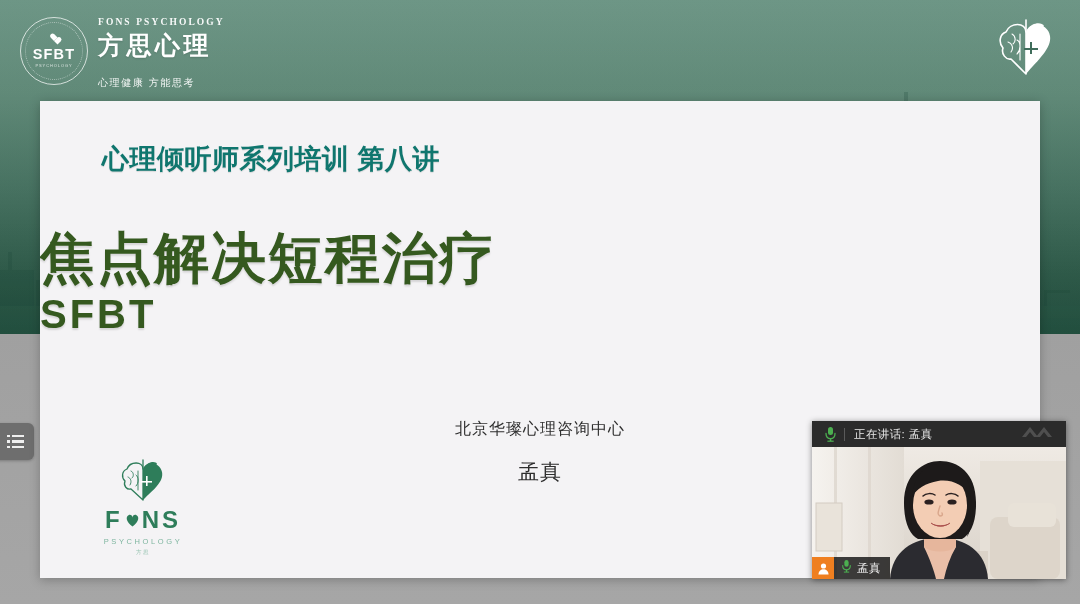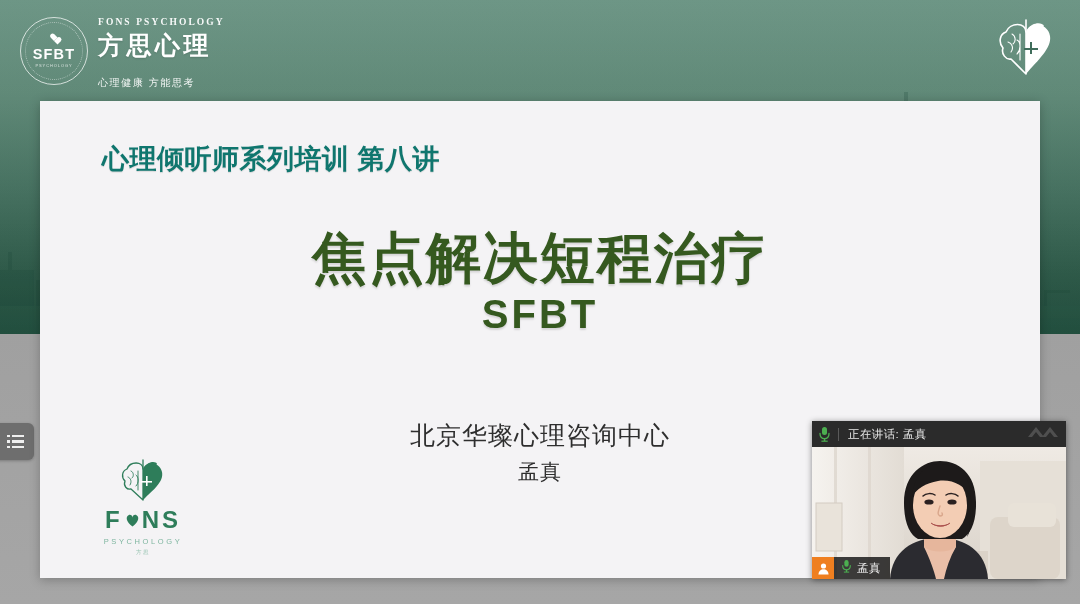--- a/index.html
+++ b/index.html
@@ -45,26 +45,26 @@
   .bw-tag{color:rgba(255,255,255,.92);font-size:10px;letter-spacing:1.6px;margin-top:20px;}
 
   
   .brand-right{position:absolute;right:18px;top:10px;width:72px;height:76px;}
 
   
   .slide{position:absolute;left:40px;top:101px;width:1000px;height:477px;
     background:#f4f3f5;box-shadow:0 2px 10px rgba(0,0,0,.25);overflow:hidden;}
   .slide-kicker{position:absolute;left:62px;top:40px;font-size:27px;font-weight:700;color:#0f766e;
     letter-spacing:.5px;text-shadow:0 1px 1px rgba(0,0,0,.12);}
-  .slide-title{position:absolute;left:0;right:0;top:125px;text-align:center;color:#35591f;
+  .slide-title{position:absolute;left:0;right:0;top:125px;color:#35591f;
     font-size:55px;font-weight:800;letter-spacing:2px;line-height:1.18;
     text-shadow:0 2px 2px rgba(0,0,0,.13);}
   .slide-title .en{display:block;font-size:40px;letter-spacing:3px;}
   .slide-sub1{position:absolute;left:0;right:0;top:318px;text-align:center;color:#2e2e2e;
-    font-size:25px;letter-spacing:1px;}
+    font-size:16px;letter-spacing:1px;}
   .slide-sub2{position:absolute;left:0;right:0;top:357px;text-align:center;color:#2e2e2e;
     font-size:21px;letter-spacing:1px;}
 
   .slide-logo{position:absolute;left:48px;bottom:22px;width:110px;display:flex;
     flex-direction:column;align-items:center;}
   .sl-fons{color:#2e7d5a;font-size:24px;font-weight:700;letter-spacing:3px;line-height:1;margin-top:5px;
     display:flex;align-items:center;}
   .sl-psy{color:#7fb6a0;font-size:7.5px;letter-spacing:2.6px;margin-top:5px;}
   .sl-cn{color:#9cc6b5;font-size:5.5px;letter-spacing:1.6px;margin-top:3px;}
 
@@ -74,21 +74,21 @@
     box-shadow:0 1px 3px rgba(0,0,0,.25);}
   .side-btn .lst{width:17px;display:flex;flex-direction:column;gap:3px;margin-left:5px;}
   .side-btn .row{display:flex;align-items:center;gap:2.5px;}
   .side-btn .dot{width:2.5px;height:2.5px;background:#efefef;}
   .side-btn .bar{height:2.5px;background:#efefef;}
 
   
   .video{position:absolute;left:812px;top:421px;width:254px;height:158px;
     background:#000;box-shadow:0 1px 6px rgba(0,0,0,.45);overflow:hidden;}
   .v-top{position:absolute;left:0;top:0;width:254px;height:26px;background:#2b2b2b;
-    display:flex;align-items:center;padding:0 6px;box-sizing:border-box;}
+    display:flex;align-items:center;padding:0 12px;box-sizing:border-box;}
   .v-top .sep{width:1px;height:13px;background:#5a5a5a;margin:0 9px 0 7px;}
   .v-top .label{color:#e6e6e6;font-size:11.5px;letter-spacing:.4px;white-space:nowrap;}
   .v-top .chev{margin-left:auto;opacity:.55;}
   .v-feed{position:absolute;left:0;top:26px;width:254px;height:132px;overflow:hidden;
     background:linear-gradient(180deg,#e7e2dc 0%,#ded8d1 45%,#cfc8bf 100%);}
   .v-name{position:absolute;left:0;bottom:0;height:22px;display:flex;align-items:center;
     background:rgba(20,20,20,.82);padding-right:9px;}
   .v-avatar{width:22px;height:22px;background:#ef7f20;display:flex;align-items:center;justify-content:center;}
   .v-name .mic{margin:0 5px 0 7px;}
   .v-name .txt{color:#f2f2f2;font-size:11.5px;letter-spacing:.4px;}

